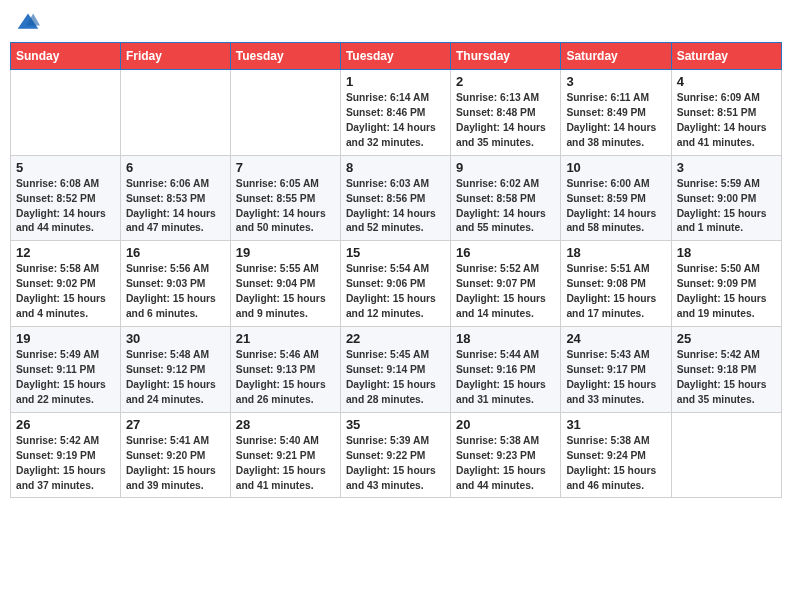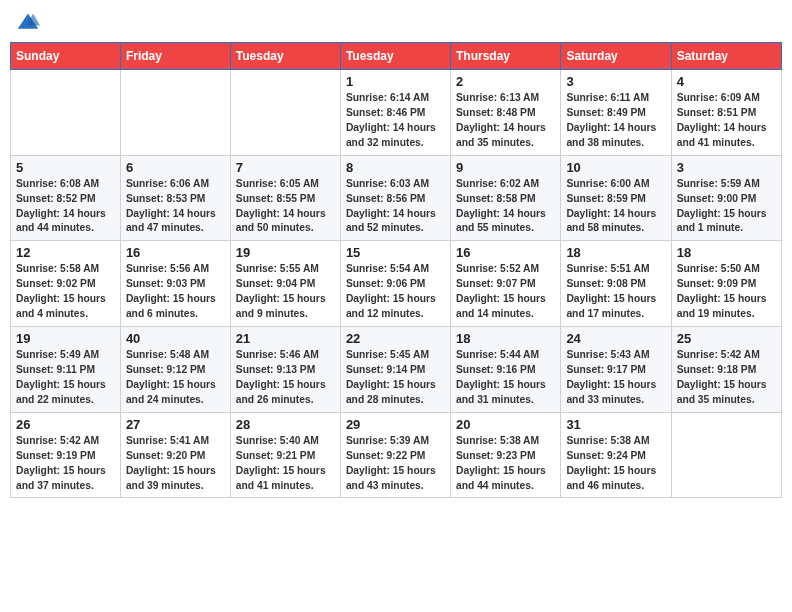--- a/index.html
+++ b/index.html
@@ -207,21 +207,21 @@
           <div class="day-number">18</div>
           <div class="day-info">Sunrise: 5:50 AM<br>Sunset: 9:09 PM<br>Daylight: 15 hours and 19 minutes.</div>
         </td>
       </tr>
       <tr>
         <td>
           <div class="day-number">19</div>
           <div class="day-info">Sunrise: 5:49 AM<br>Sunset: 9:11 PM<br>Daylight: 15 hours and 22 minutes.</div>
         </td>
         <td>
-          <div class="day-number">40</div>
+          <div class="day-number">30</div>
           <div class="day-info">Sunrise: 5:48 AM<br>Sunset: 9:12 PM<br>Daylight: 15 hours and 24 minutes.</div>
         </td>
         <td>
           <div class="day-number">21</div>
           <div class="day-info">Sunrise: 5:46 AM<br>Sunset: 9:13 PM<br>Daylight: 15 hours and 26 minutes.</div>
         </td>
         <td>
           <div class="day-number">22</div>
           <div class="day-info">Sunrise: 5:45 AM<br>Sunset: 9:14 PM<br>Daylight: 15 hours and 28 minutes.</div>
         </td>
@@ -245,21 +245,21 @@
         </td>
         <td>
           <div class="day-number">27</div>
           <div class="day-info">Sunrise: 5:41 AM<br>Sunset: 9:20 PM<br>Daylight: 15 hours and 39 minutes.</div>
         </td>
         <td>
           <div class="day-number">28</div>
           <div class="day-info">Sunrise: 5:40 AM<br>Sunset: 9:21 PM<br>Daylight: 15 hours and 41 minutes.</div>
         </td>
         <td>
-          <div class="day-number">29</div>
+          <div class="day-number">35</div>
           <div class="day-info">Sunrise: 5:39 AM<br>Sunset: 9:22 PM<br>Daylight: 15 hours and 43 minutes.</div>
         </td>
         <td>
           <div class="day-number">20</div>
           <div class="day-info">Sunrise: 5:38 AM<br>Sunset: 9:23 PM<br>Daylight: 15 hours and 44 minutes.</div>
         </td>
         <td>
           <div class="day-number">31</div>
           <div class="day-info">Sunrise: 5:38 AM<br>Sunset: 9:24 PM<br>Daylight: 15 hours and 46 minutes.</div>
         </td>

